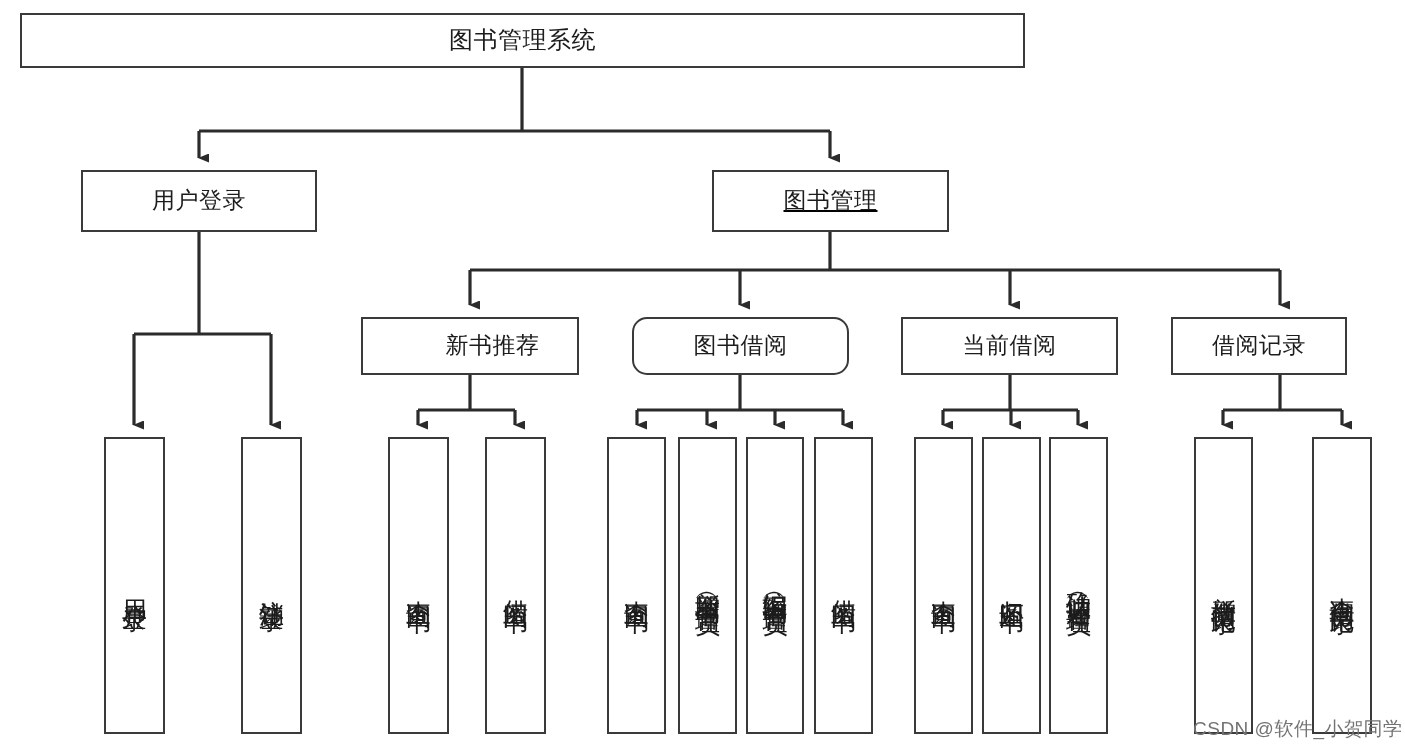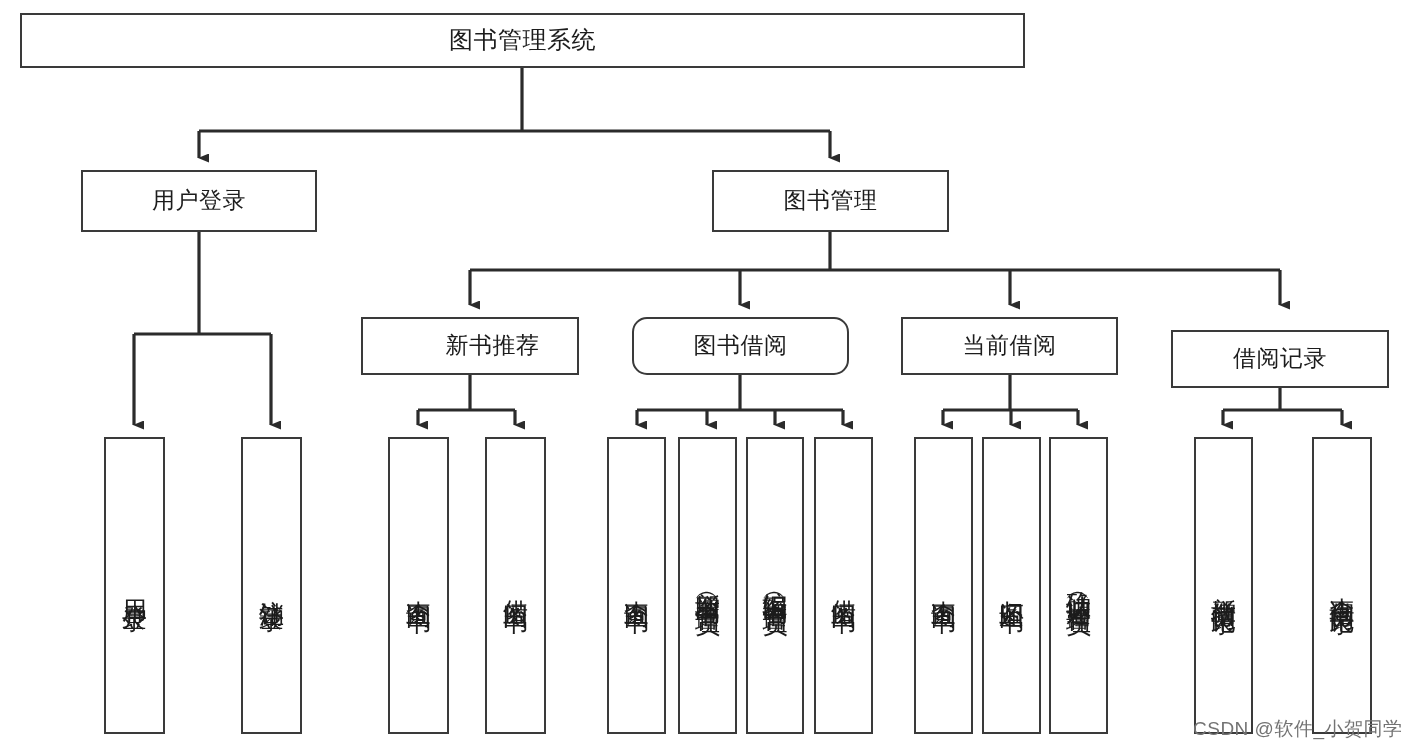--- a/index.html
+++ b/index.html
@@ -119,34 +119,34 @@
     </g>
   </svg>
 
   <div class="node-box root" style="left:20px; top:13px; width:1005px; height:55px;">
     <span class="node-label">图书管理系统</span>
   </div>
 
   <div class="node-box horizontal" style="left:81px; top:170px; width:236px; height:62px;">
     <span class="node-label">用户登录</span>
   </div>
-  <div class="node-box horizontal" style="left:712px; top:170px; width:237px; height:62px;">
+  <div class="node-box horizontal" style="left:712px; top:170px; width:237px; height:62px;text-decoration:underline;">
     <span class="node-label">图书管理</span>
   </div>
 
   <div class="node-box horizontal" style="left:361px; top:317px; width:218px; height:58px;padding-left:45px;">
     <span class="node-label">新书推荐</span>
   </div>
   <div class="node-box horizontal" style="left:632px; top:317px; width:217px; height:58px;border-radius:15px;">
     <span class="node-label">图书借阅</span>
   </div>
   <div class="node-box horizontal" style="left:901px; top:317px; width:217px; height:58px;">
     <span class="node-label">当前借阅</span>
   </div>
-  <div class="node-box horizontal" style="left:1171px; top:330px; width:218px; height:58px;">
+  <div class="node-box horizontal" style="left:1171px; top:317px; width:176px; height:58px;">
     <span class="node-label">借阅记录</span>
   </div>
 
   <div class="node-box vertical" style="left:104px; top:437px; width:61px; height:297px;">
     <span class="node-label">用户登录</span>
   </div>
   <div class="node-box vertical" style="left:241px; top:437px; width:61px; height:297px;">
     <span class="node-label">注销登录</span>
   </div>
   <div class="node-box vertical" style="left:388px; top:437px; width:61px; height:297px;">

